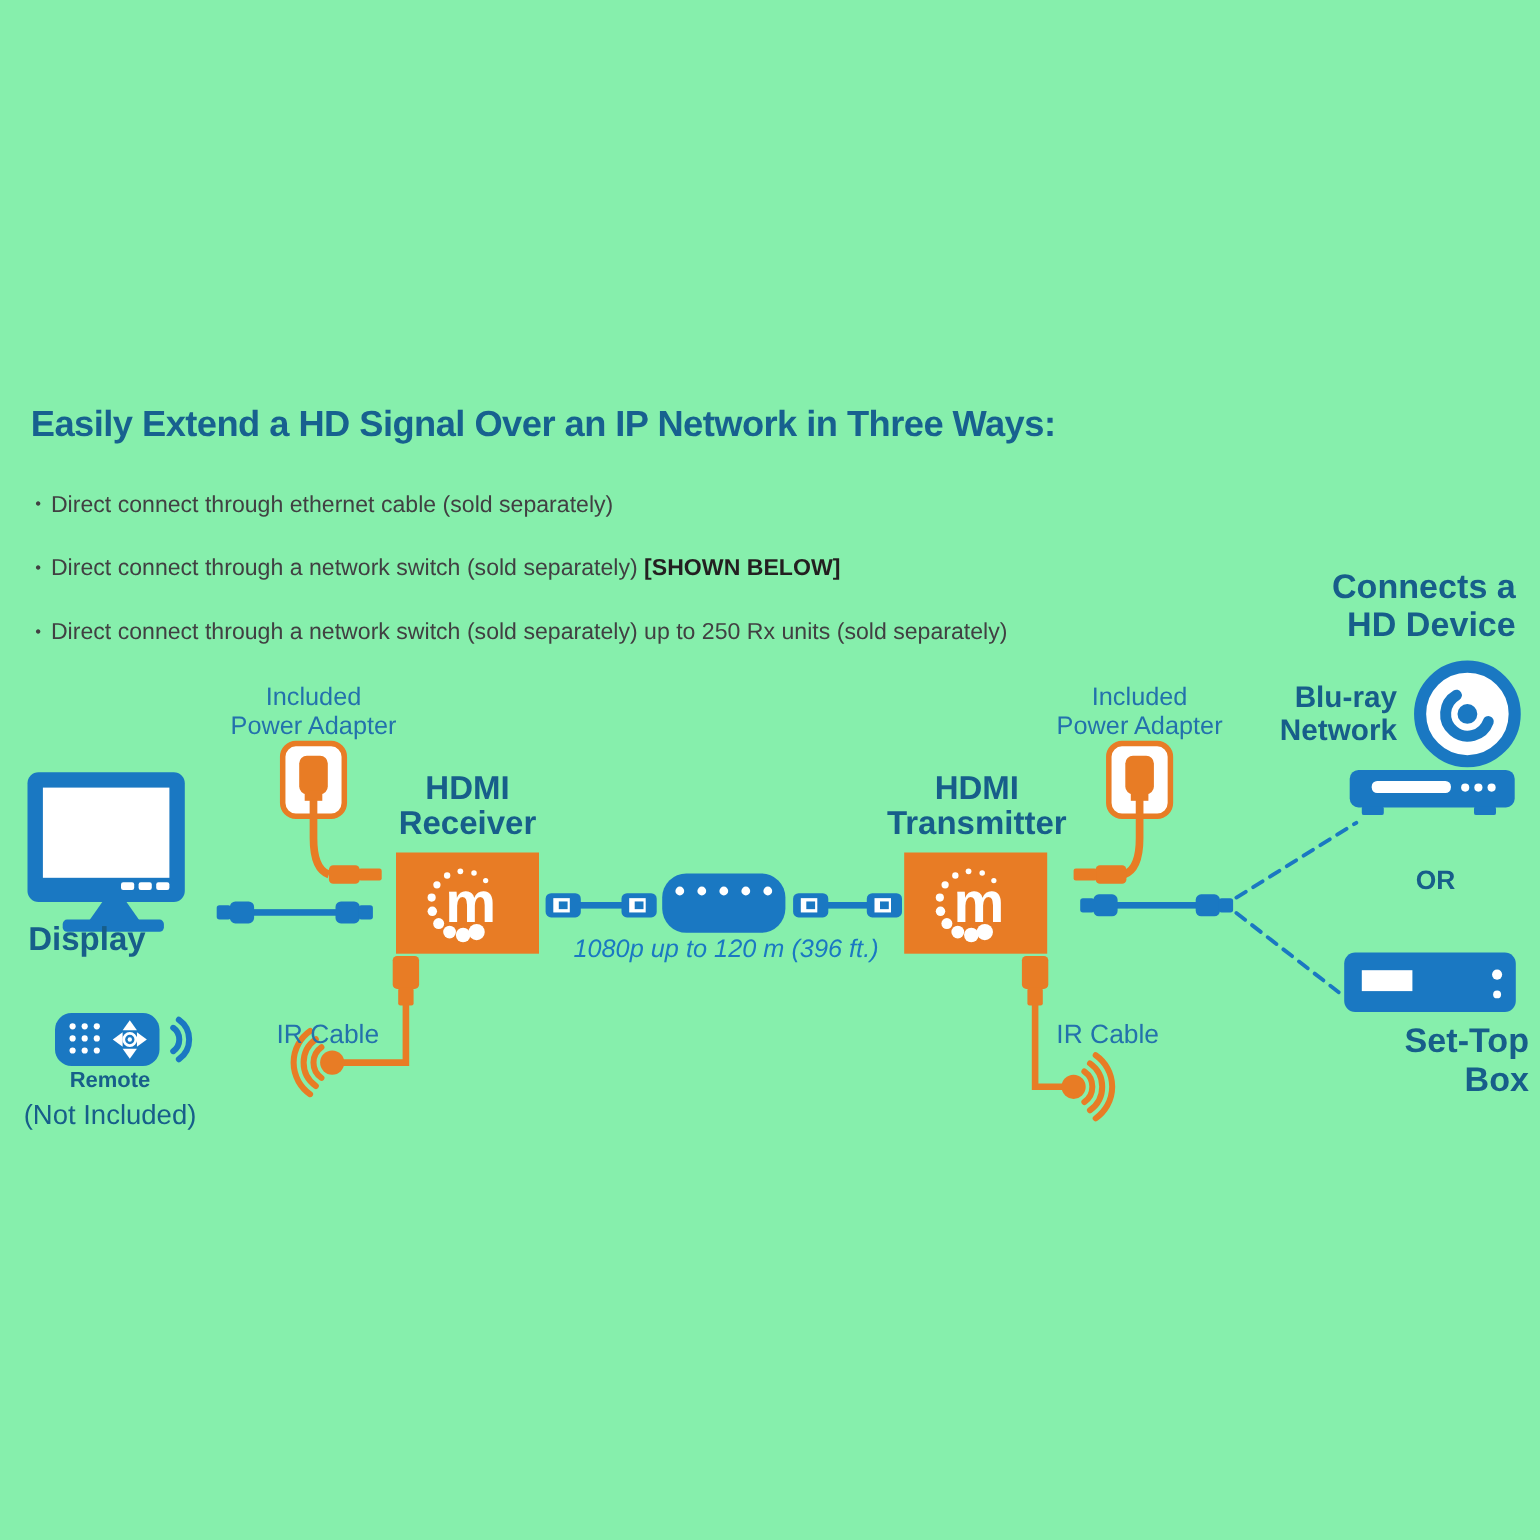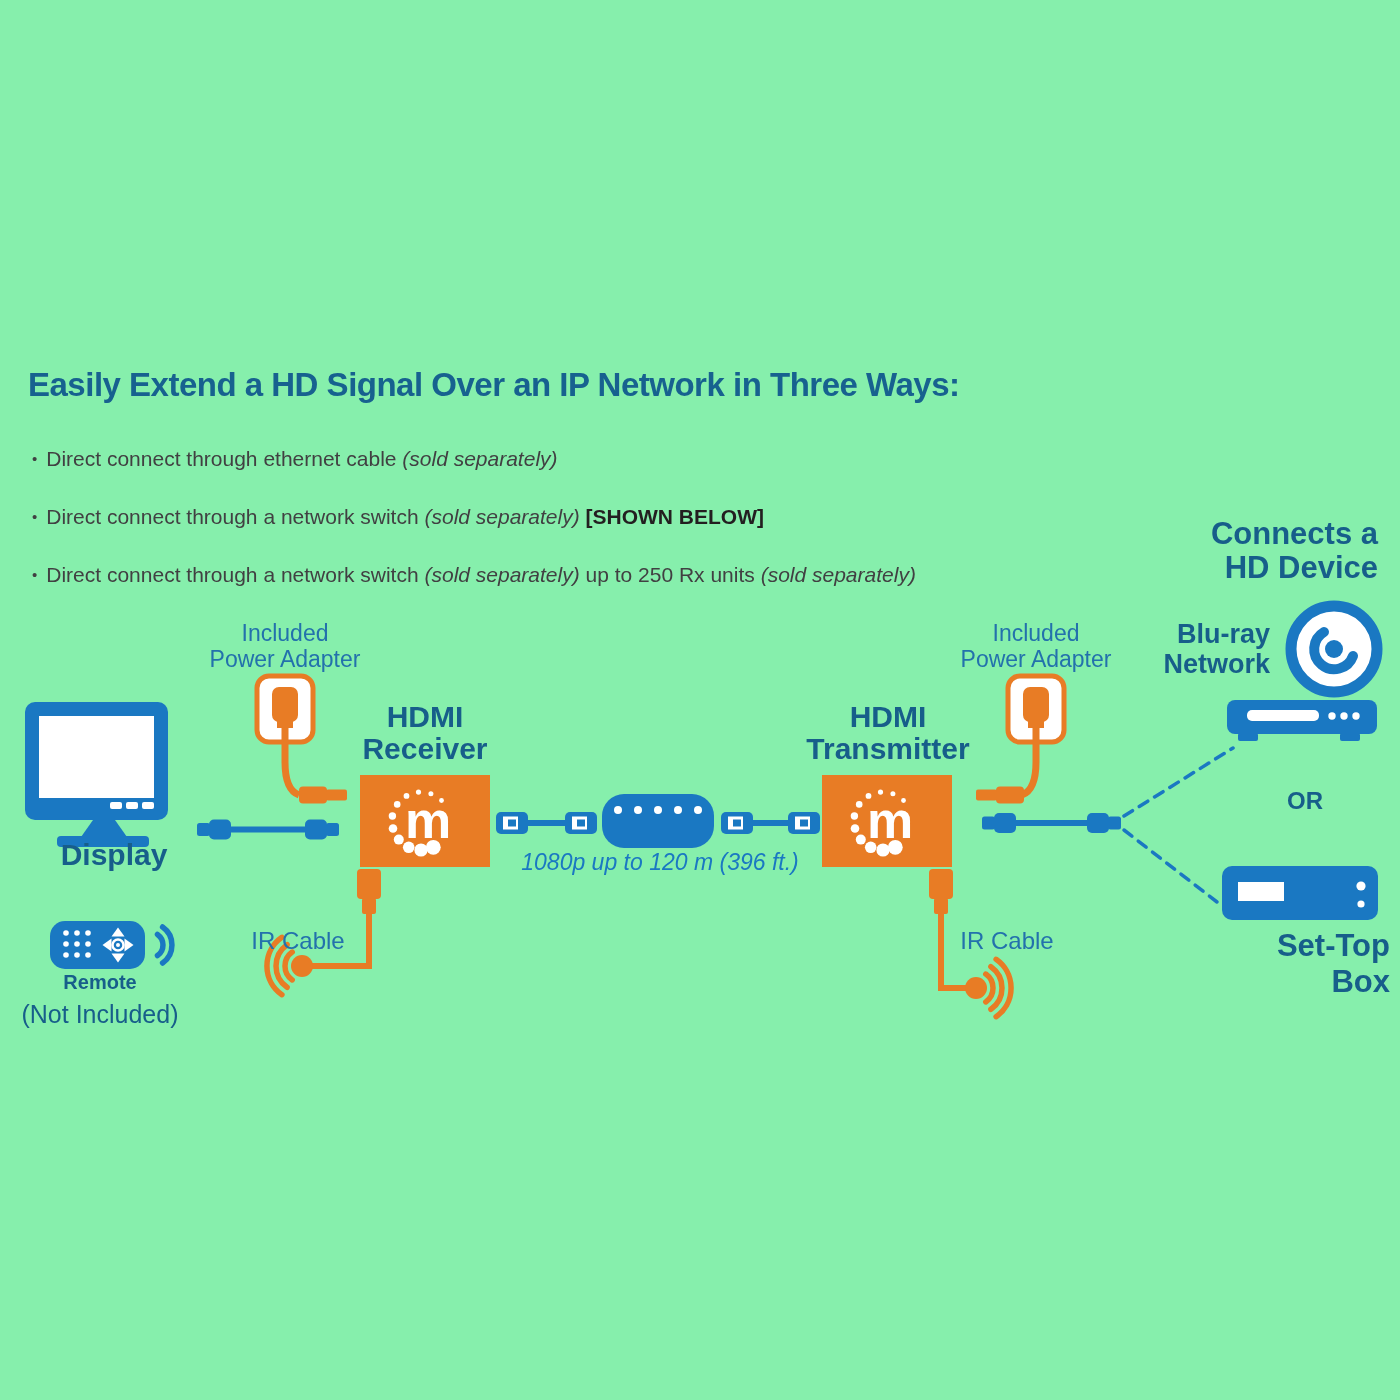--- a/index.html
+++ b/index.html
@@ -13,25 +13,25 @@
   }
   html,body{margin:0;padding:0;background:#fff;}
   .canvas{position:relative;width:1400px;height:1400px;background:#86efac;overflow:hidden;
           font-family:"Liberation Sans",sans-serif;}
   .diagram-svg{position:absolute;left:0;top:0;}
   .abs{position:absolute;white-space:pre-line;}
   #title{left:28px;top:366px;width:1200px;font-size:33px;font-weight:bold;color:var(--titleblue);letter-spacing:-0.5px;}
   #bullets{left:32px;top:424px;width:1100px;font-size:21px;color:var(--bodytext);}
   .bullet{line-height:21px;margin-bottom:13px;}
   .dot{font-size:15px;vertical-align:2px;margin-right:9px;}
-  .it{font-style:italic;}
+  .it{}
   .bd{font-weight:bold;color:var(--black);}
   .lbl{font-weight:bold;color:var(--dark);}
   .lbl-light{font-weight:normal;color:var(--labelblue);}
-  #lbl-display{left:39px;top:838px;width:150px;font-size:30px;text-align:center;}
+  #lbl-display{left:4px;top:838px;width:150px;font-size:30px;text-align:center;}
   #lbl-remote{left:25px;top:971px;width:150px;font-size:20px;text-align:center;}
   #lbl-remote-note{left:10px;top:1000px;width:180px;font-size:25px;text-align:center;font-weight:normal;color:var(--dark);}
   #lbl-pa-left{left:185px;top:620px;width:200px;font-size:23px;line-height:26px;text-align:center;}
   #lbl-pa-right{left:936px;top:620px;width:200px;font-size:23px;line-height:26px;text-align:center;}
   #lbl-receiver{left:325px;top:701px;width:200px;font-size:30px;line-height:32px;text-align:center;}
   #lbl-transmitter{left:788px;top:701px;width:200px;font-size:30px;line-height:32px;text-align:center;}
   #lbl-ir-left{left:228px;top:927px;width:140px;font-size:24px;text-align:center;}
   #lbl-ir-right{left:937px;top:927px;width:140px;font-size:24px;text-align:center;}
   #cap-1080p{left:510px;top:849px;width:300px;font-size:23px;font-style:italic;color:var(--blue);text-align:center;}
   #lbl-connects{left:1018px;top:517px;width:360px;font-size:31px;line-height:34px;text-align:right;}

